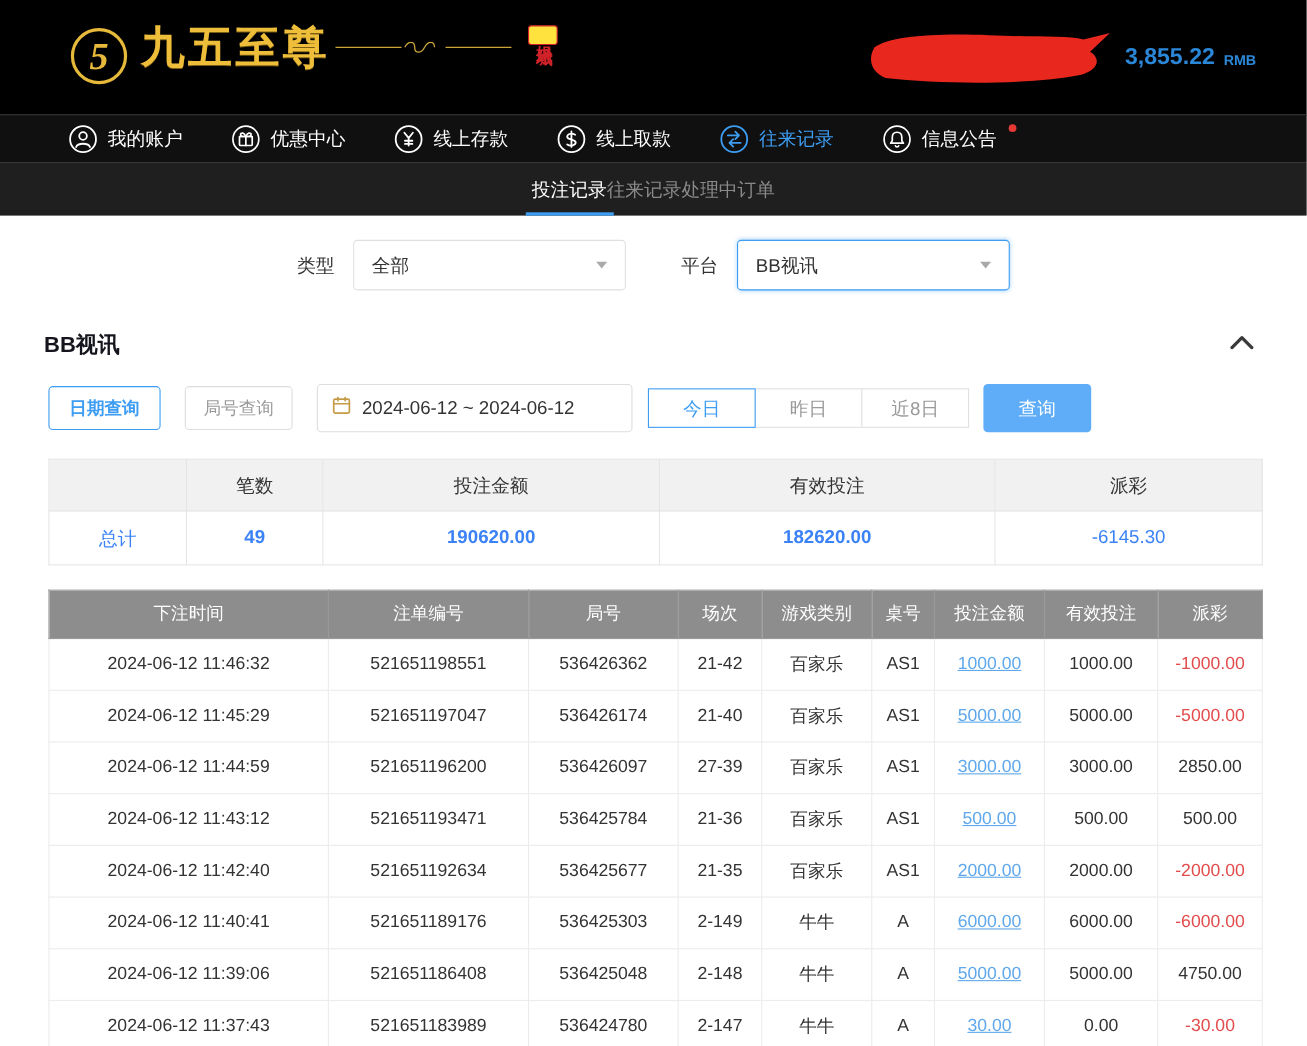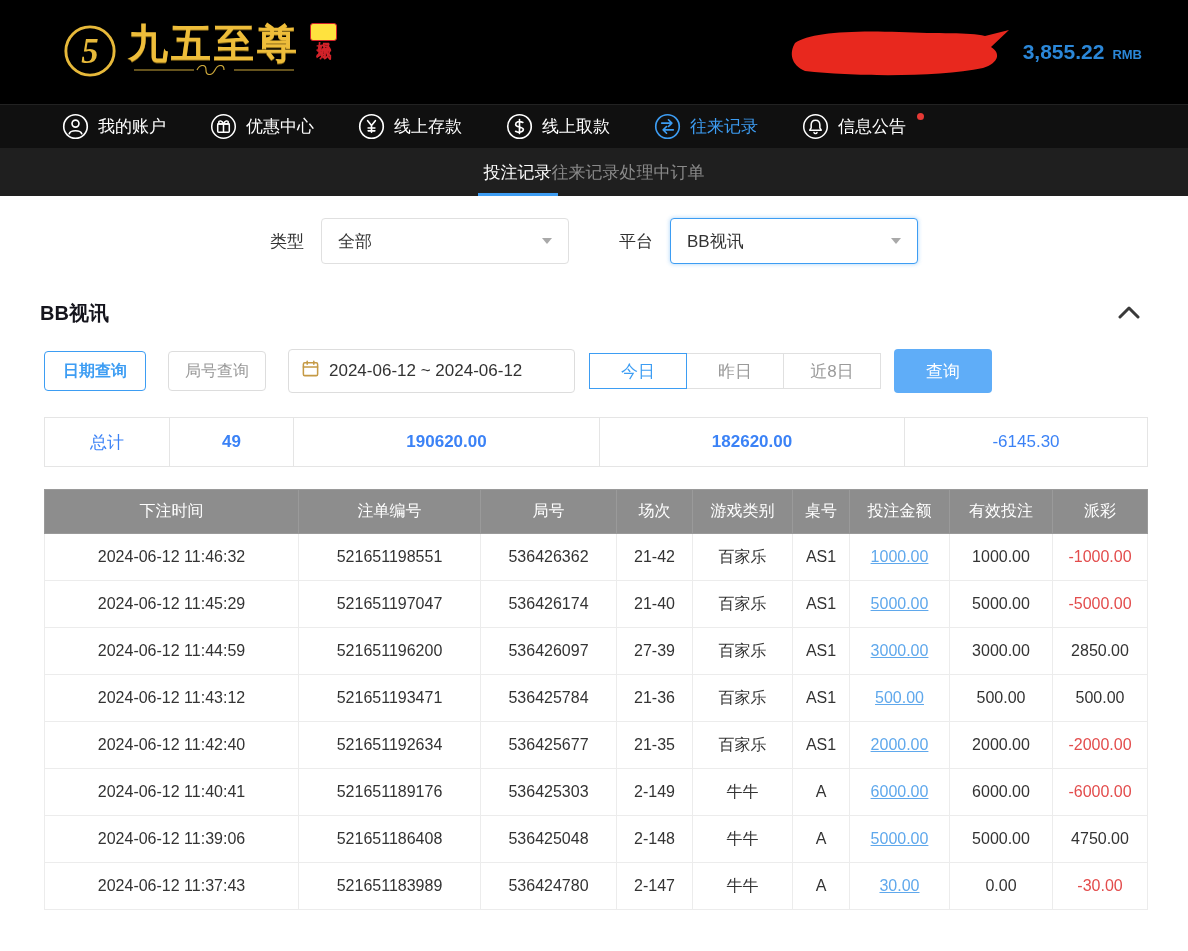--- a/index.html
+++ b/index.html
@@ -4,21 +4,21 @@
 <style>
   * { margin:0; padding:0; box-sizing:border-box; }
   html,body { width:1188px; height:951px; overflow:hidden; background:#fff;
     font-family:"Liberation Sans","DejaVu Sans",sans-serif; }
 
   
   .topbar { height:104px; background:#000; display:flex; align-items:center;
     justify-content:space-between; padding:0 46px 0 62px; }
   .logo { display:flex; align-items:flex-start; gap:10px; }
   .logo-emblem { margin-top:2px; }
-  .logo-text-wrap { display:flex; flex-direction:column; align-items:center; }
+  .logo-text-wrap { display:flex; flex-direction:row; align-items:center; }
   .logo-title { font-size:40px; font-weight:bold; color:#eebd3a; letter-spacing:3px;
     text-shadow:0 1px 0 #7a5d14; line-height:1.1; }
   .logo-badge { background:#ffe23e; color:#d2232a; font-weight:bold; font-size:15px;
     writing-mode:vertical-rl; text-orientation:upright; padding:5px 3px; border-radius:3px;
     border:1px solid #d2232a; margin-top:2px; letter-spacing:2px; }
   .balance-area { display:flex; align-items:center; gap:8px; }
   .redaction { margin-right:4px; }
   .balance-amount { color:#2b87d8; font-size:21px; font-weight:bold; }
   .balance-currency { color:#2b87d8; font-size:13px; font-weight:bold; margin-top:4px; }
 
@@ -243,20 +243,27 @@
 
 <table class="summary-table">
   <colgroup>
       <col style="width:125px">
       <col style="width:124px">
       <col style="width:306px">
       <col style="width:305px">
       <col style="width:243px">
     </colgroup>
   <tbody>
+      <tr>
+    <th></th>
+    <th>笔数</th>
+    <th>投注金额</th>
+    <th>有效投注</th>
+    <th>派彩</th>
+  </tr>
   <tr>
     <td>总计</td>
     <td class="bold">49</td>
     <td class="bold">190620.00</td>
     <td class="bold">182620.00</td>
     <td class="neg">-6145.30</td>
   </tr>
 </tbody>
   </table>
 

